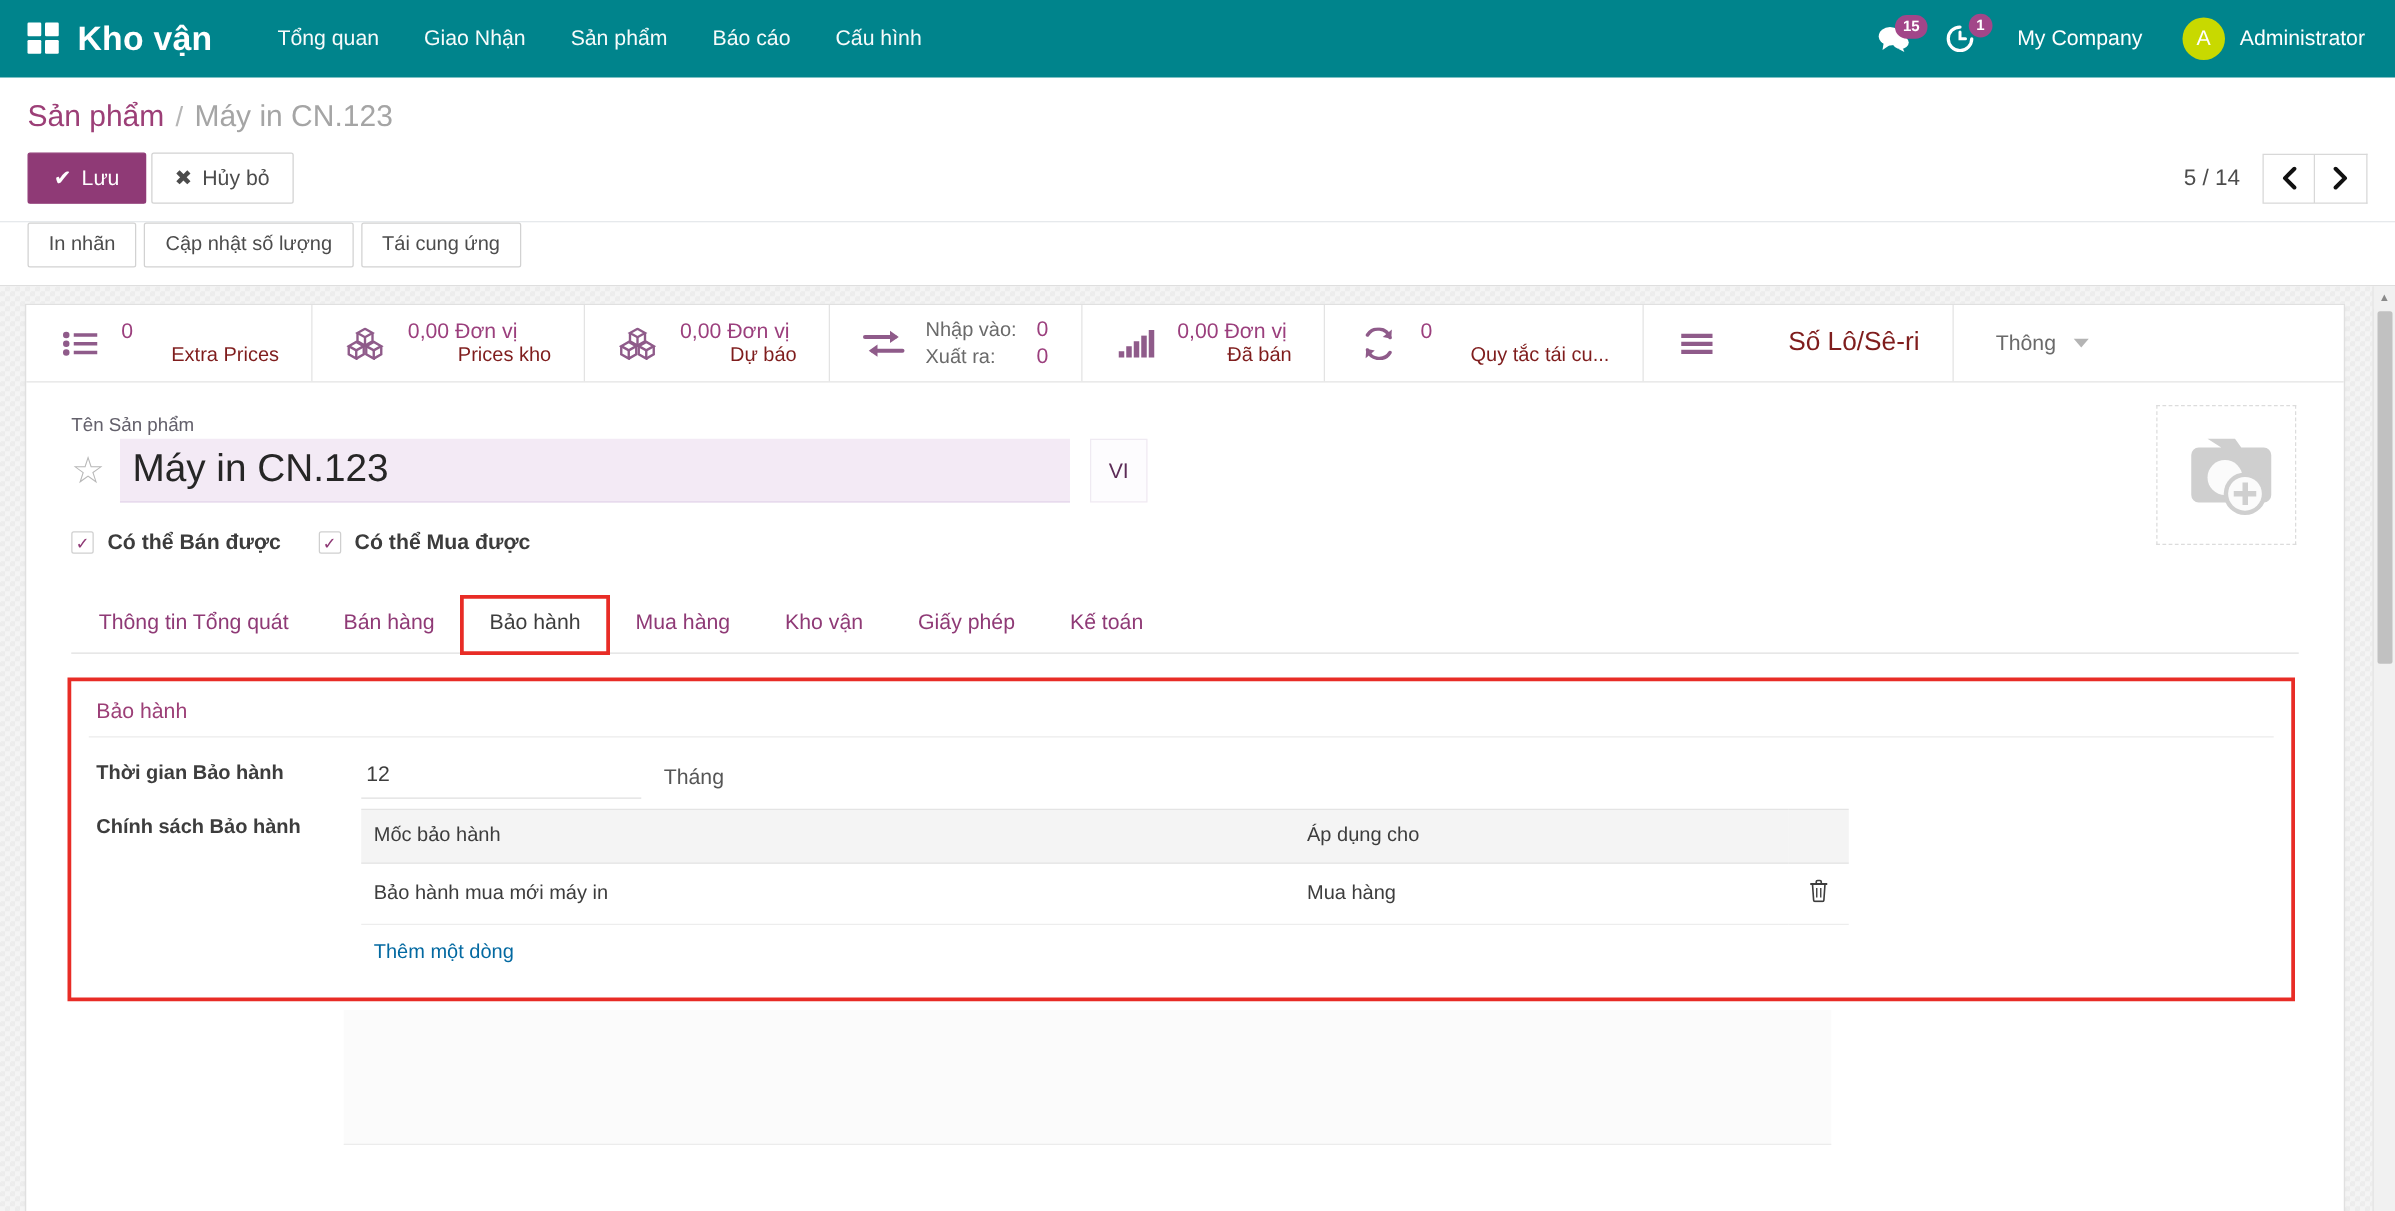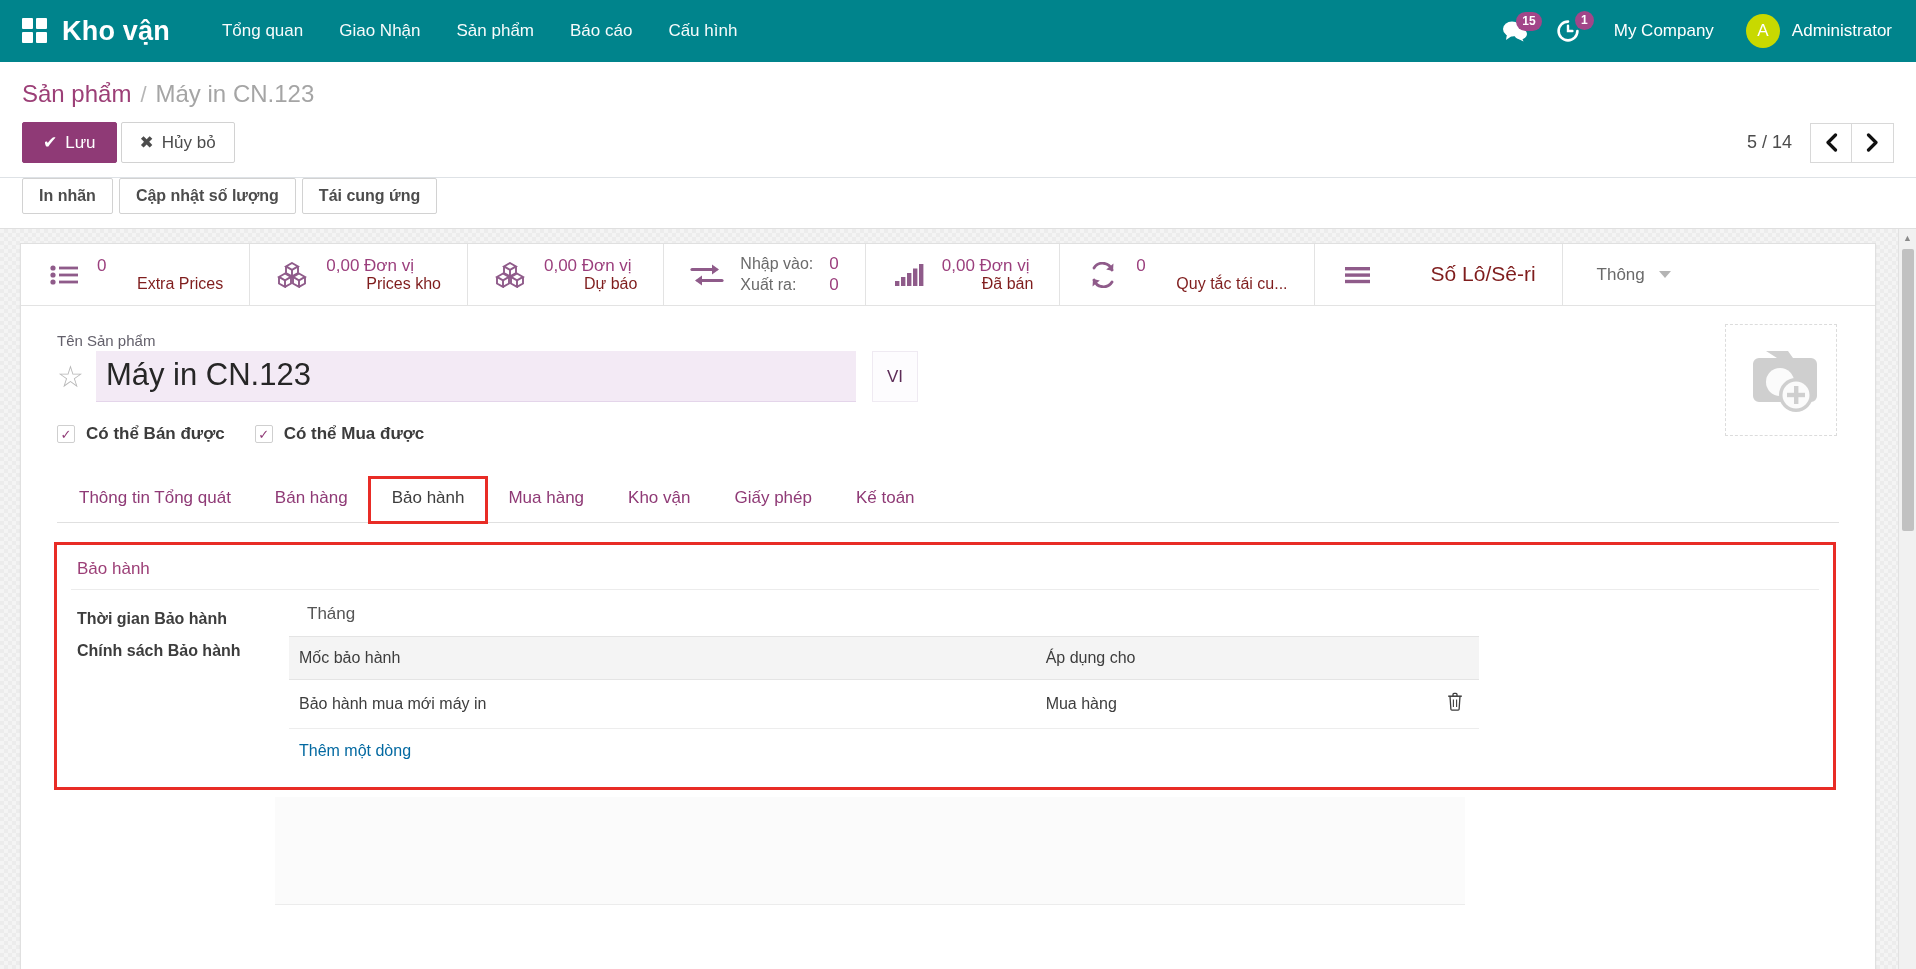--- a/index.html
+++ b/index.html
@@ -168,21 +168,21 @@
   .pager-btn + .pager-btn { border-left: none; }
 
   
   .action-bar {
     display: flex;
     gap: 0;
     padding: 0 0 14px 22px;
     background: #fff;
     border-bottom: 1px solid #dfdfdf;
   }
-  .action-bar .btn { margin-right: 6px; font-weight: bold; }
+  .action-bar .btn { margin-right: 6px; }
 
   
   .content-area {
     position: relative;
     height: 759px;
     background-color: #f4f4f4;
     background-image:
       linear-gradient(45deg, #ececec 25%, transparent 25%, transparent 75%, #ececec 75%),
       linear-gradient(45deg, #ececec 25%, transparent 25%, transparent 75%, #ececec 75%);
     background-size: 8px 8px;
@@ -674,20 +674,21 @@
         <div class="tab">Kế toán</div>
       </div>
 
       <div class="tab-pane">
         <div class="group-box">
           <div class="group-title">Bảo hành</div>
 
           <div class="form-grid">
             <div class="lbl">Thời gian Bảo hành</div>
             <div class="inline-field">
+              <input class="num-input" value="12" style="">
               <span class="unit-text">Tháng</span>
             </div>
 
             <div class="lbl">Chính sách Bảo hành</div>
             <div class="o2m">
               <table class="lines">
                 <thead>
                   <tr>
                     <th>Mốc bảo hành</th>
                     <th>Áp dụng cho</th>

